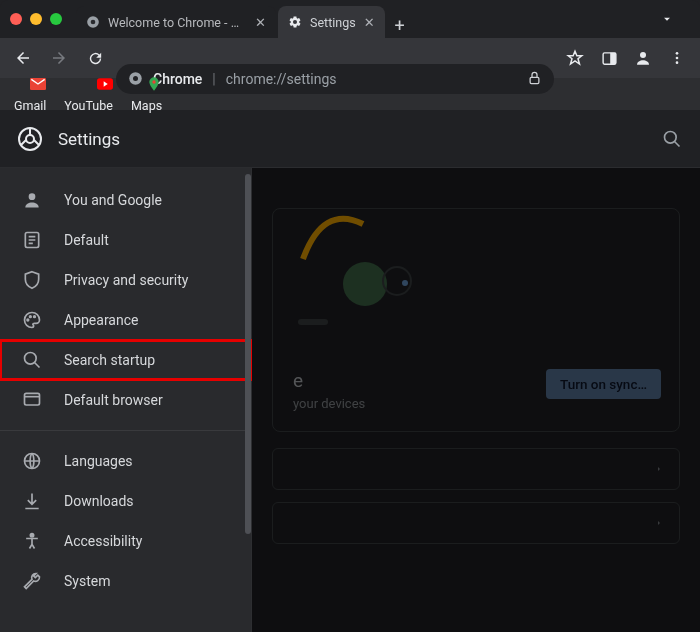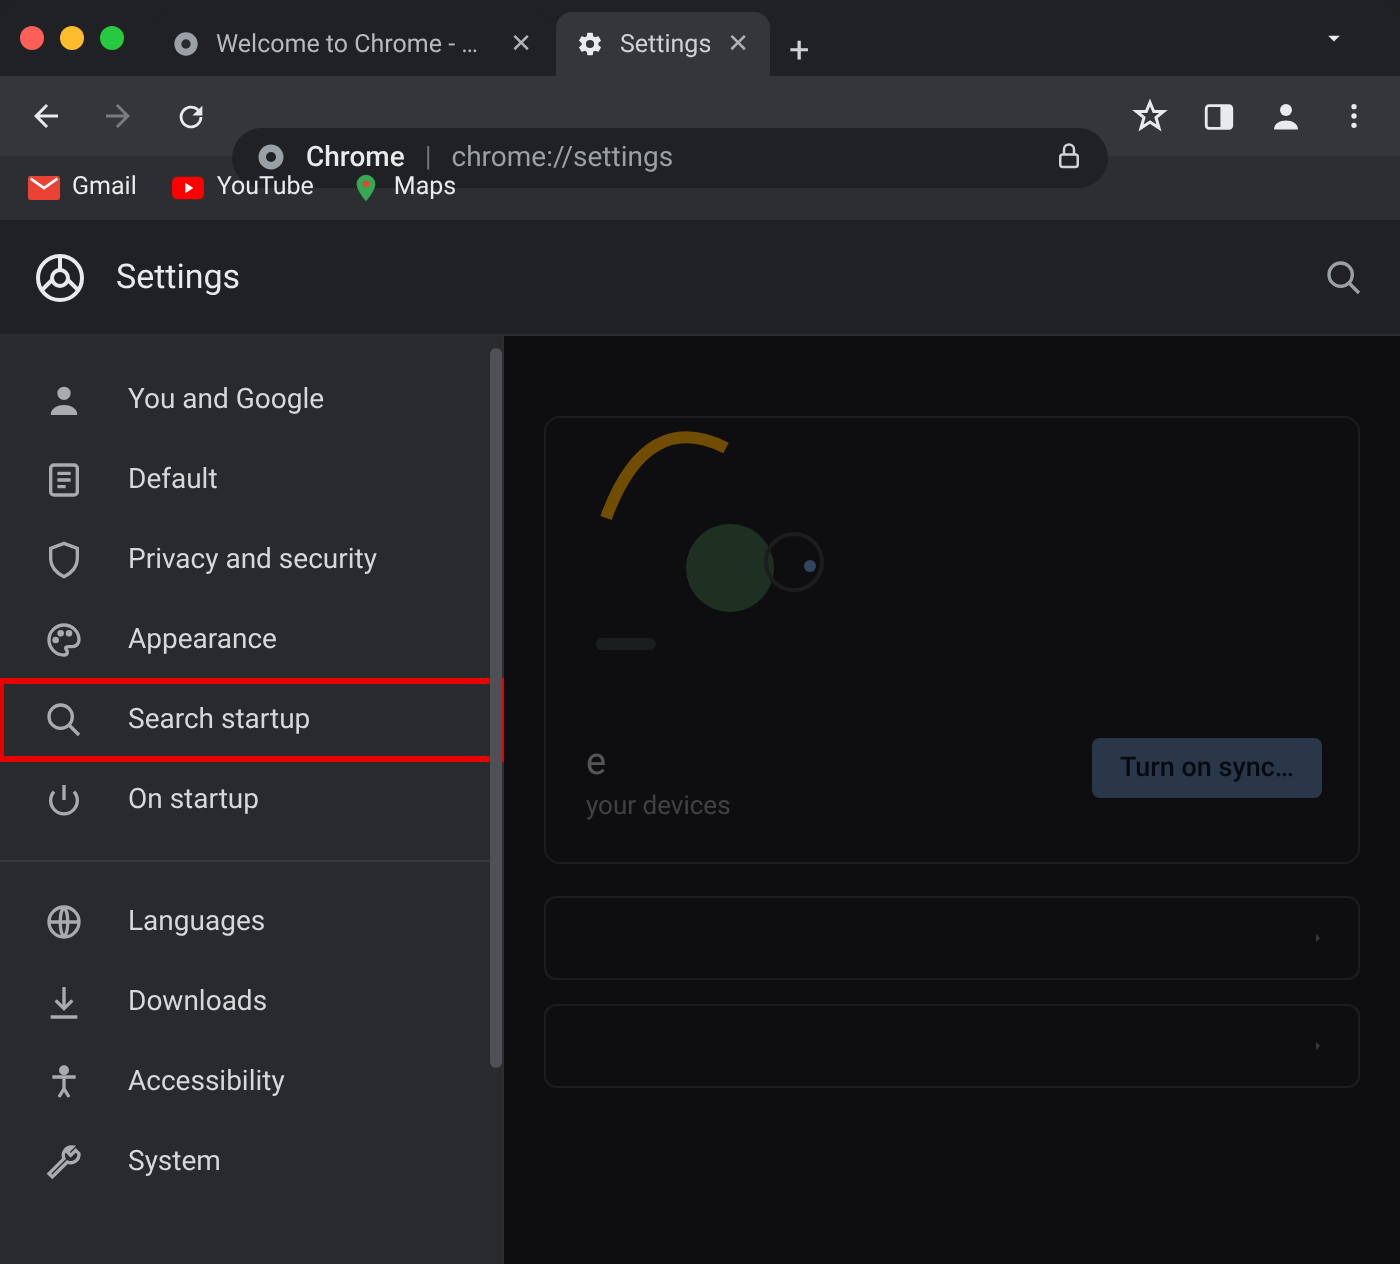--- a/index.html
+++ b/index.html
@@ -63,21 +63,21 @@
   .omnibox .sep { color: #6f7277; }
   .omnibox .url-rest { color: #9aa0a6; }
   .right-icons { display: flex; gap: 4px; }
 
   
   .bookmarks {
     height: 32px; background: #2d2e31;
     display: flex; align-items: center; gap: 18px; padding: 0 14px;
     font-size: 12.5px; color: #e8eaed;
   }
-  .bm { display: flex; align-items: flex-start; gap: 6px; }
+  .bm { display: flex; align-items: flex-end; gap: 6px; flex-direction: column; }
   .bm .ico { width: 16px; height: 16px; }
 
   
   .settings-header {
     height: 58px; display: flex; align-items: center; padding: 0 18px;
     font-size: 17px; color: #e8eaed; border-bottom: 1px solid rgba(255,255,255,0.05);
   }
   .settings-header .logo { width: 24px; height: 24px; margin-right: 16px; }
   .settings-header .spacer { flex: 1; }
   .settings-header .search { color: #9aa0a6; }
@@ -329,25 +329,25 @@
           <svg viewBox="0 0 24 24" fill="none" stroke="#a8abb0" stroke-width="2">
             <circle cx="10" cy="10" r="7"></circle>
             <path d="M21 21l-6-6"></path>
           </svg>
         </span>
       <span>Search startup</span>
     </div>
     <div class="sb-item">
       <span class="ic">
           <svg viewBox="0 0 24 24" fill="none" stroke="#a8abb0" stroke-width="2">
-            <path d="M12 3v9"></path>
-            <path d="M6 7a8 8 0 1 0 12 0"></path>
-          </svg>
-        </span>
-      <span>On startup</span>
+            <rect x="3" y="4" width="18" height="14" rx="2"></rect>
+            <path d="M3 8h18"></path>
+          </svg>
+        </span>
+      <span>Default browser</span>
     </div>
 
     <div class="sb-divider"></div>
 
     <div class="sb-item">
       <span class="ic">
           <svg viewBox="0 0 24 24" fill="none" stroke="#a8abb0" stroke-width="2">
             <circle cx="12" cy="12" r="9"></circle>
             <path d="M3 12h18M12 3c3 3 3 15 0 18M12 3c-3 3-3 15 0 18"></path>
           </svg>

